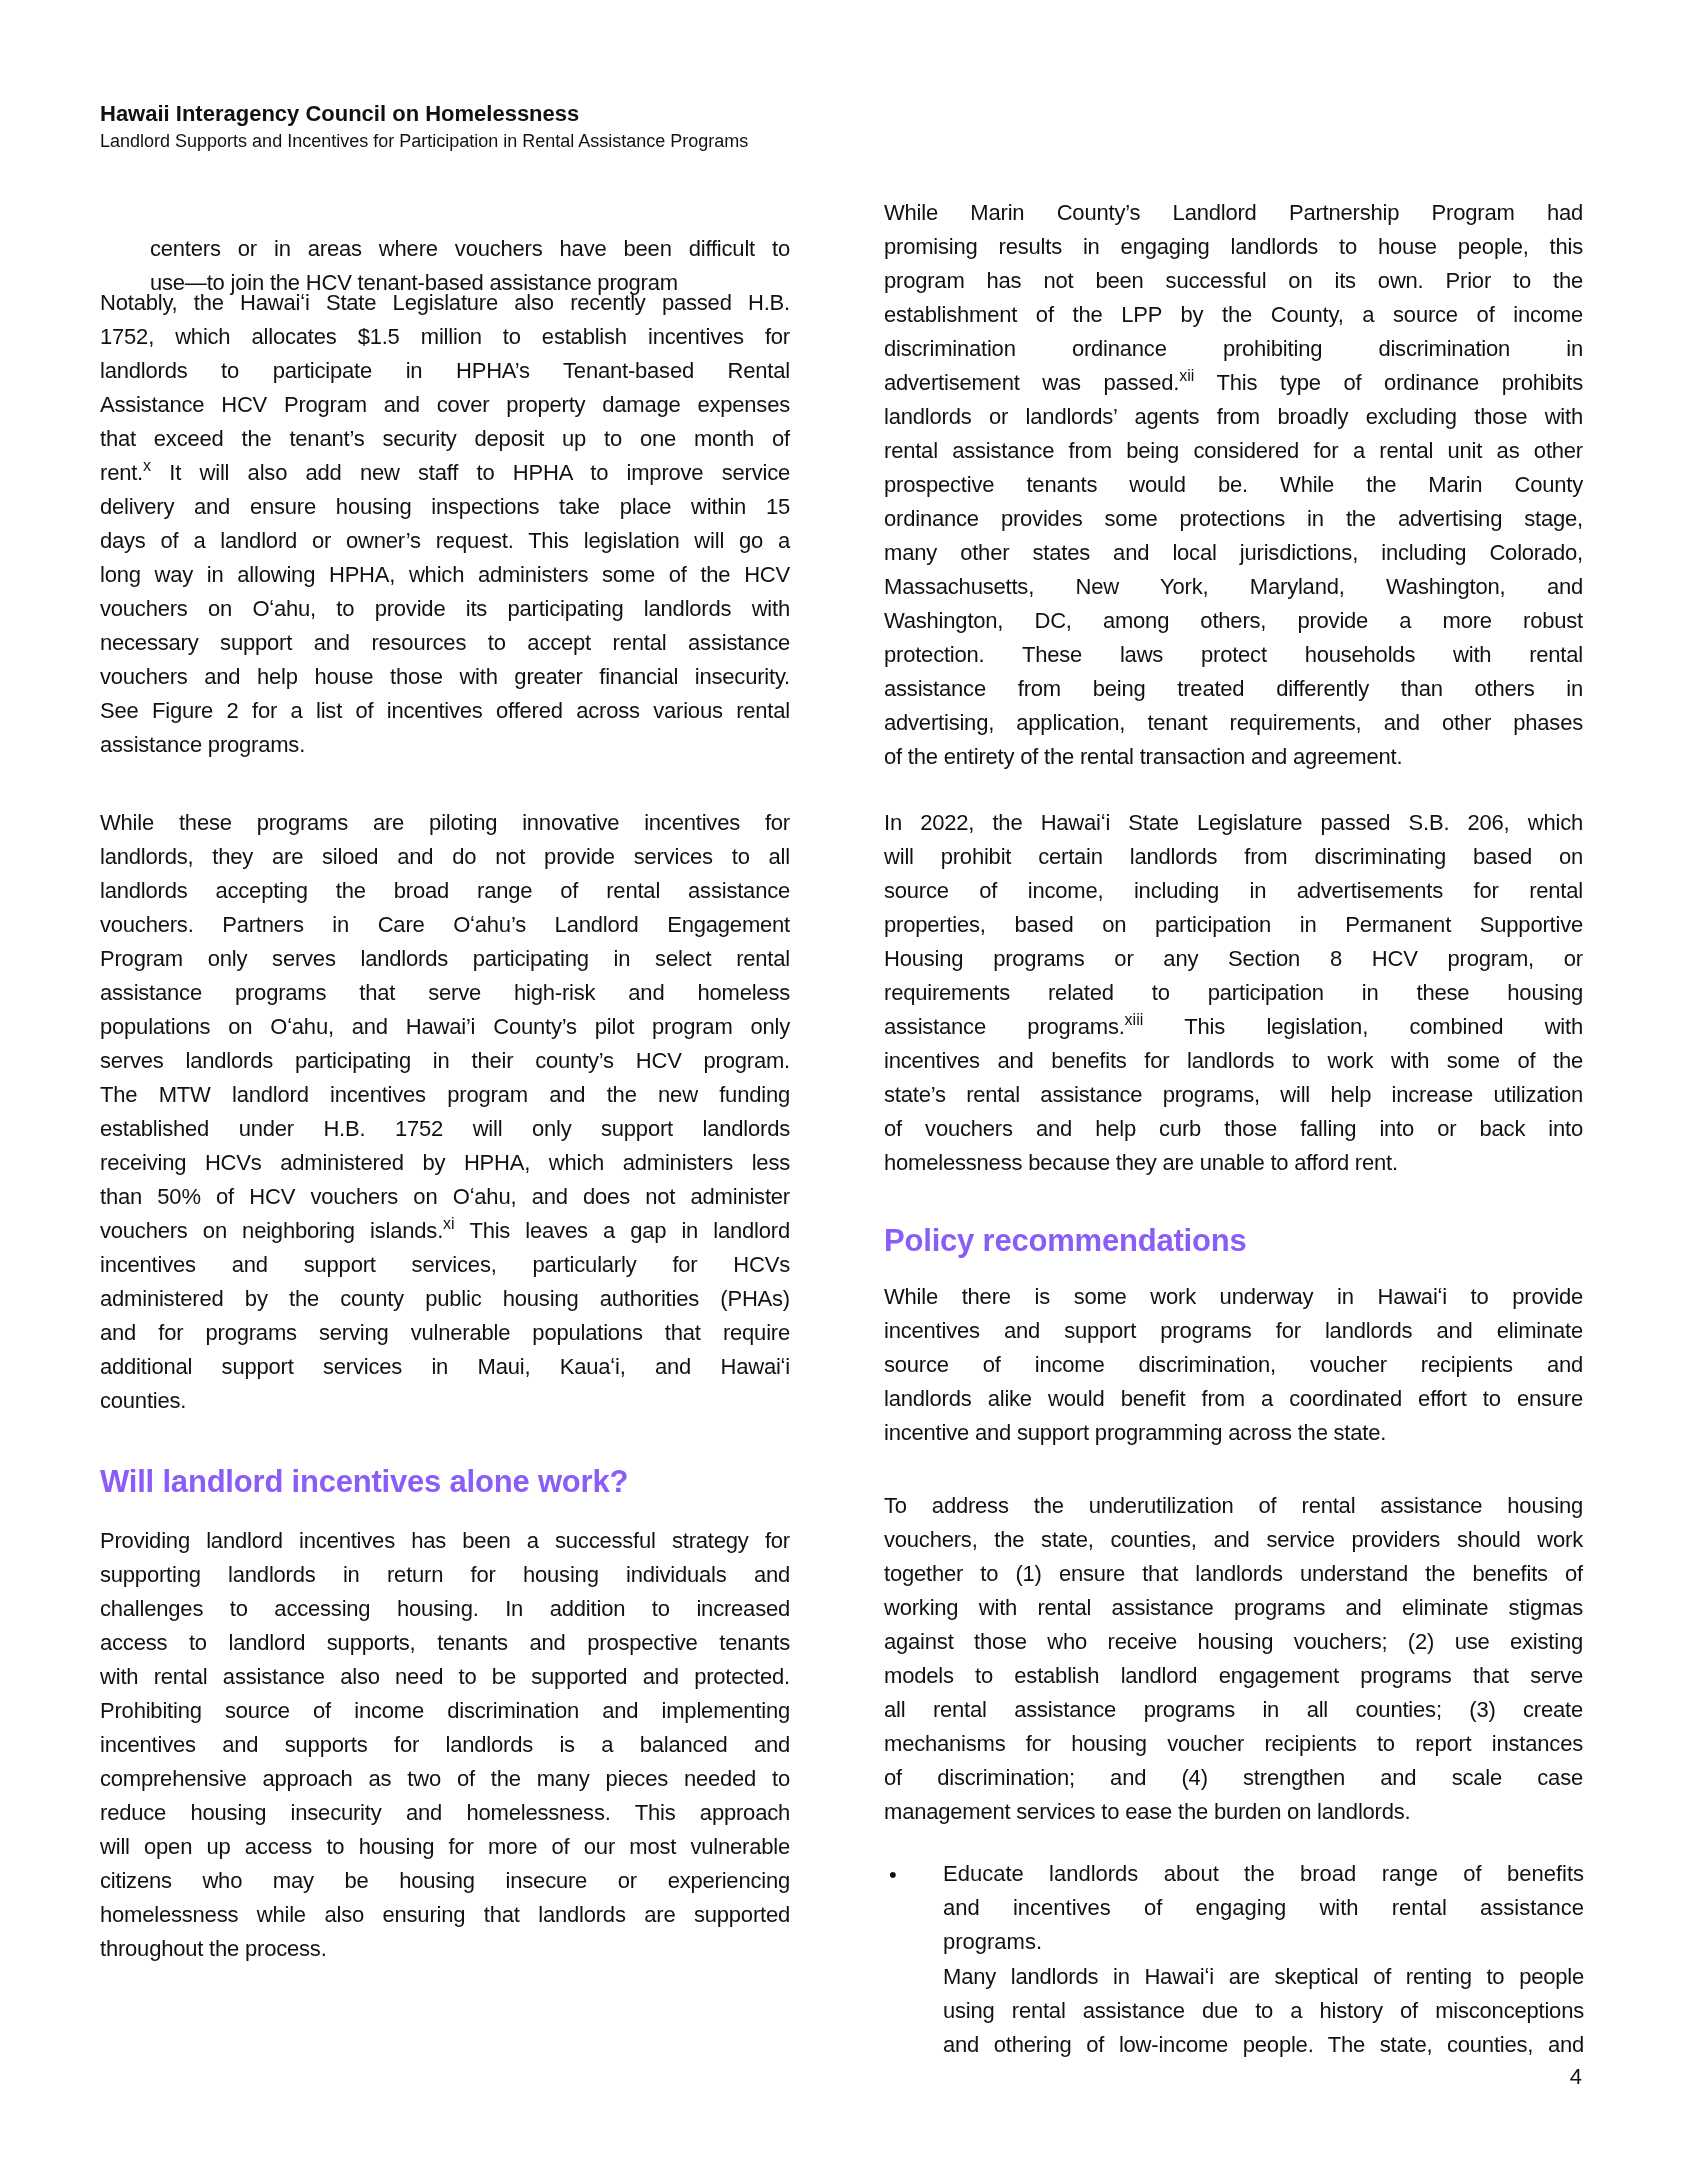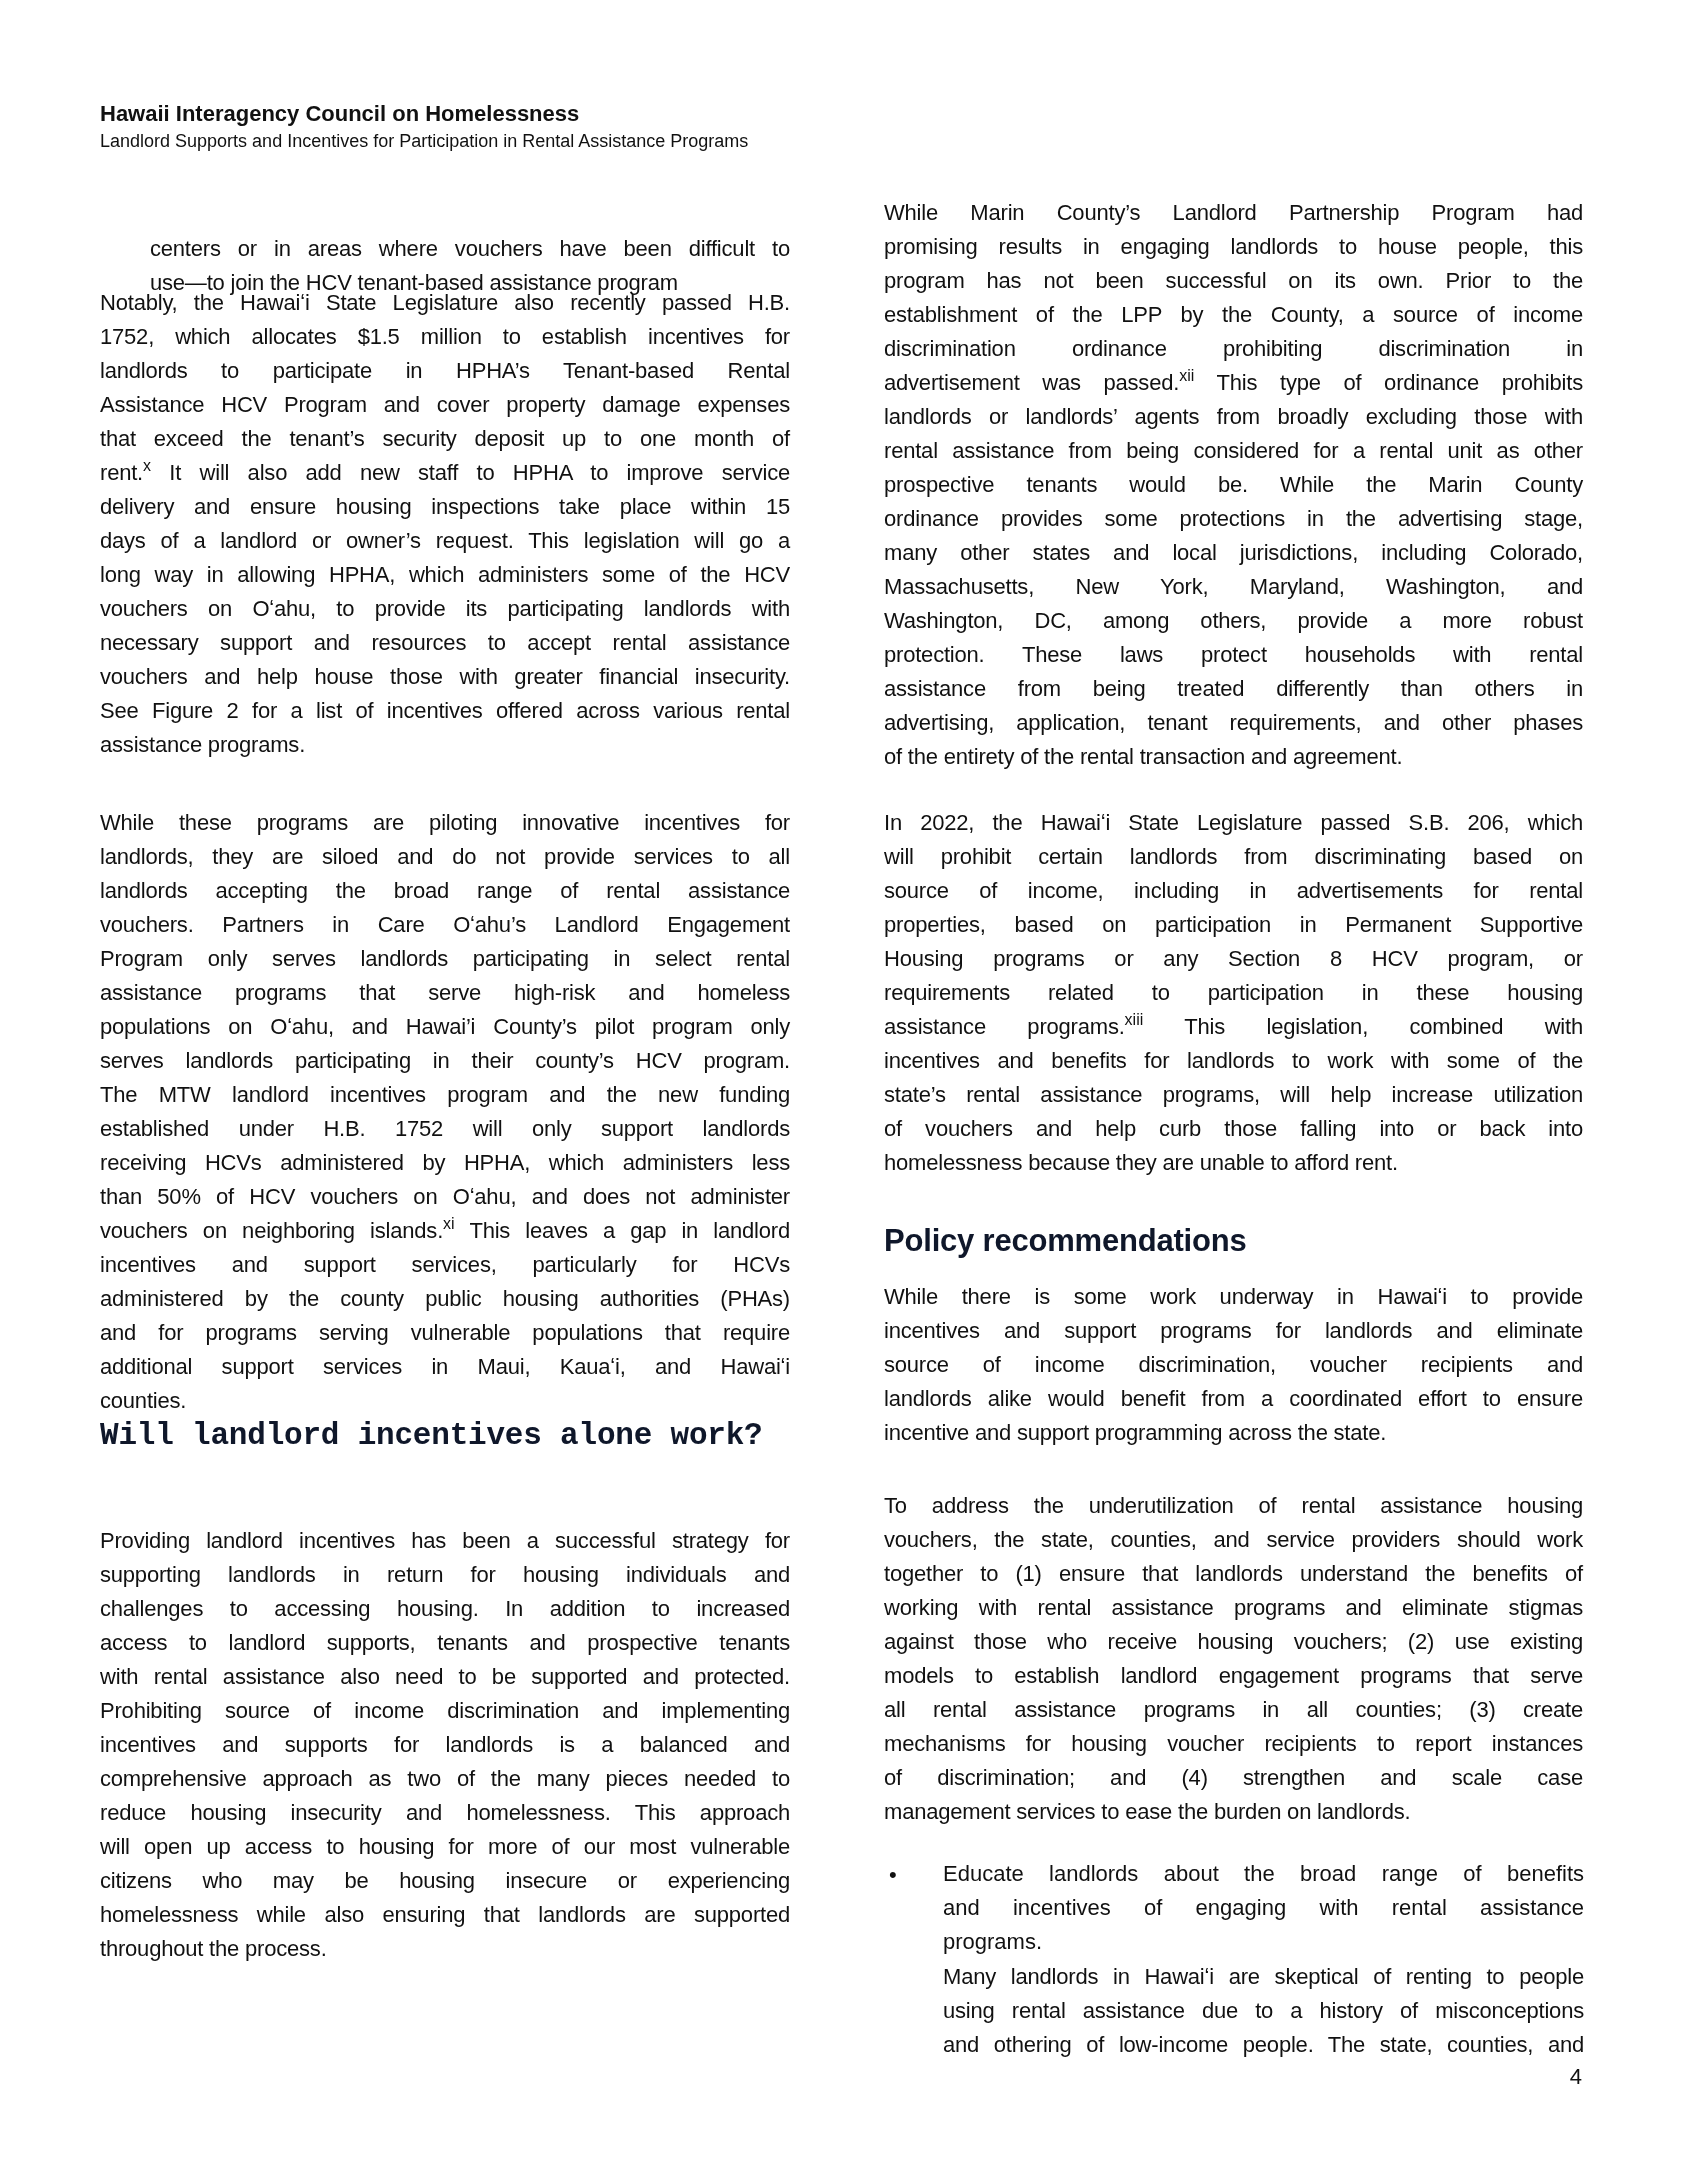--- a/index.html
+++ b/index.html
@@ -8,21 +8,21 @@
   .hdr-title { position: absolute; left: 100px; top: 100px; font-size: 22px; font-weight: bold; line-height: 28px; white-space: nowrap; }
   .hdr-sub { position: absolute; left: 100px; top: 127px; font-size: 18px; line-height: 28px; white-space: nowrap; }
   .block { position: absolute; }
   .line { display: block; height: 34px; line-height: 34px; font-size: 22px; white-space: nowrap;
           text-align: justify; text-align-last: justify; letter-spacing: -0.2px; overflow: visible; }
   .line.last { text-align-last: left; }
   .col-left { left: 100px; width: 690px; }
   .col-left-indent { left: 150px; width: 640px; }
   .col-right { left: 884px; width: 699px; }
   .col-right-bullet { left: 943px; width: 641px; }
-  .heading { position: absolute; font-size: 31px; font-weight: bold; color: #0f172a; line-height: 40px; white-space: nowrap; letter-spacing: -0.2px; }
+  .heading { position: absolute; font-size: 31px; font-weight: bold; color: #8b5cf6; line-height: 40px; white-space: nowrap; letter-spacing: -0.2px; }
   .bold .line { font-weight: normal; letter-spacing: 0; }
   .bullet-dot { position: absolute; left: 889px; top: 1864px; width: 14px; height: 22px; font-size: 22px; line-height: 22px; }
   sup.fn { font-size: 16px; line-height: 0; vertical-align: 9px; letter-spacing: 0; }
   .pagenum { position: absolute; right: 101px; top: 2062px; font-size: 22px; line-height: 30px; }
 </style>
 </head>
 <body>
 
 <div>
   <div class="hdr-title">Hawaii Interagency Council on Homelessness</div>
@@ -62,21 +62,21 @@
     <span class="line">established under H.B. 1752 will only support landlords</span>
     <span class="line">receiving HCVs administered by HPHA, which administers less</span>
     <span class="line">than 50% of HCV vouchers on Oʻahu, and does not administer</span>
     <span class="line">vouchers on neighboring islands.<sup class="fn">xi</sup> This leaves a gap in landlord</span>
     <span class="line">incentives and support services, particularly for HCVs</span>
     <span class="line">administered by the county public housing authorities (PHAs)</span>
     <span class="line">and for programs serving vulnerable populations that require</span>
     <span class="line">additional support services in Maui, Kauaʻi, and Hawaiʻi</span>
     <span class="line last">counties.</span>
   </div>
-<div class="heading" style="left:100px; top:1416px;font-family:Liberation Mono, monospace;">Will landlord incentives alone work?</div>
+<div class="heading" style="left:100px; top:1462px;">Will landlord incentives alone work?</div>
 <div class="block col-left" style="top:1524px;">
     <span class="line">Providing landlord incentives has been a successful strategy for</span>
     <span class="line">supporting landlords in return for housing individuals and</span>
     <span class="line">challenges to accessing housing. In addition to increased</span>
     <span class="line">access to landlord supports, tenants and prospective tenants</span>
     <span class="line">with rental assistance also need to be supported and protected.</span>
     <span class="line">Prohibiting source of income discrimination and implementing</span>
     <span class="line">incentives and supports for landlords is a balanced and</span>
     <span class="line">comprehensive approach as two of the many pieces needed to</span>
     <span class="line">reduce housing insecurity and homelessness. This approach</span>

